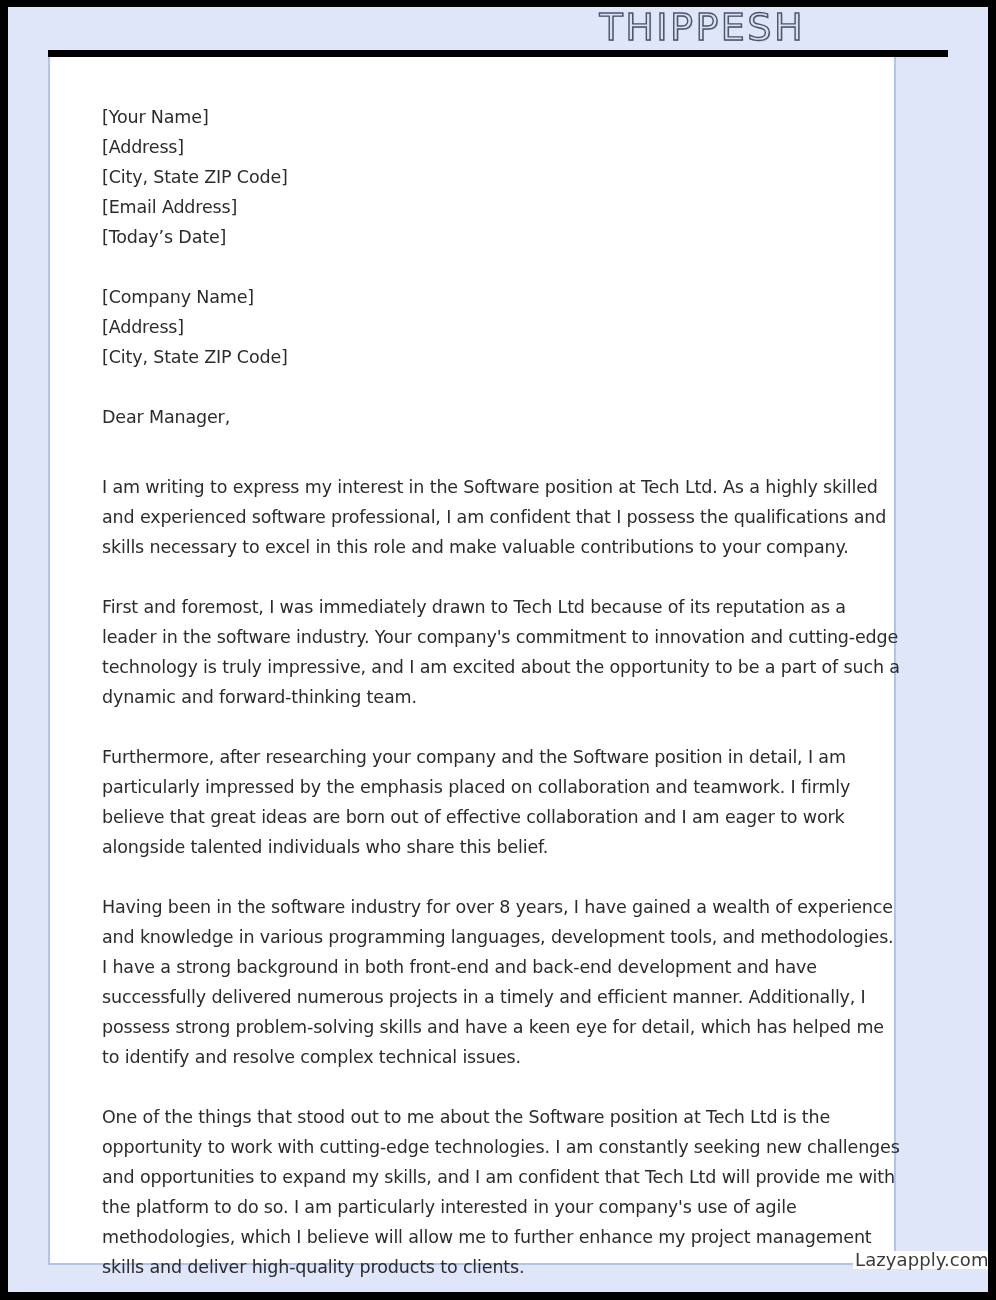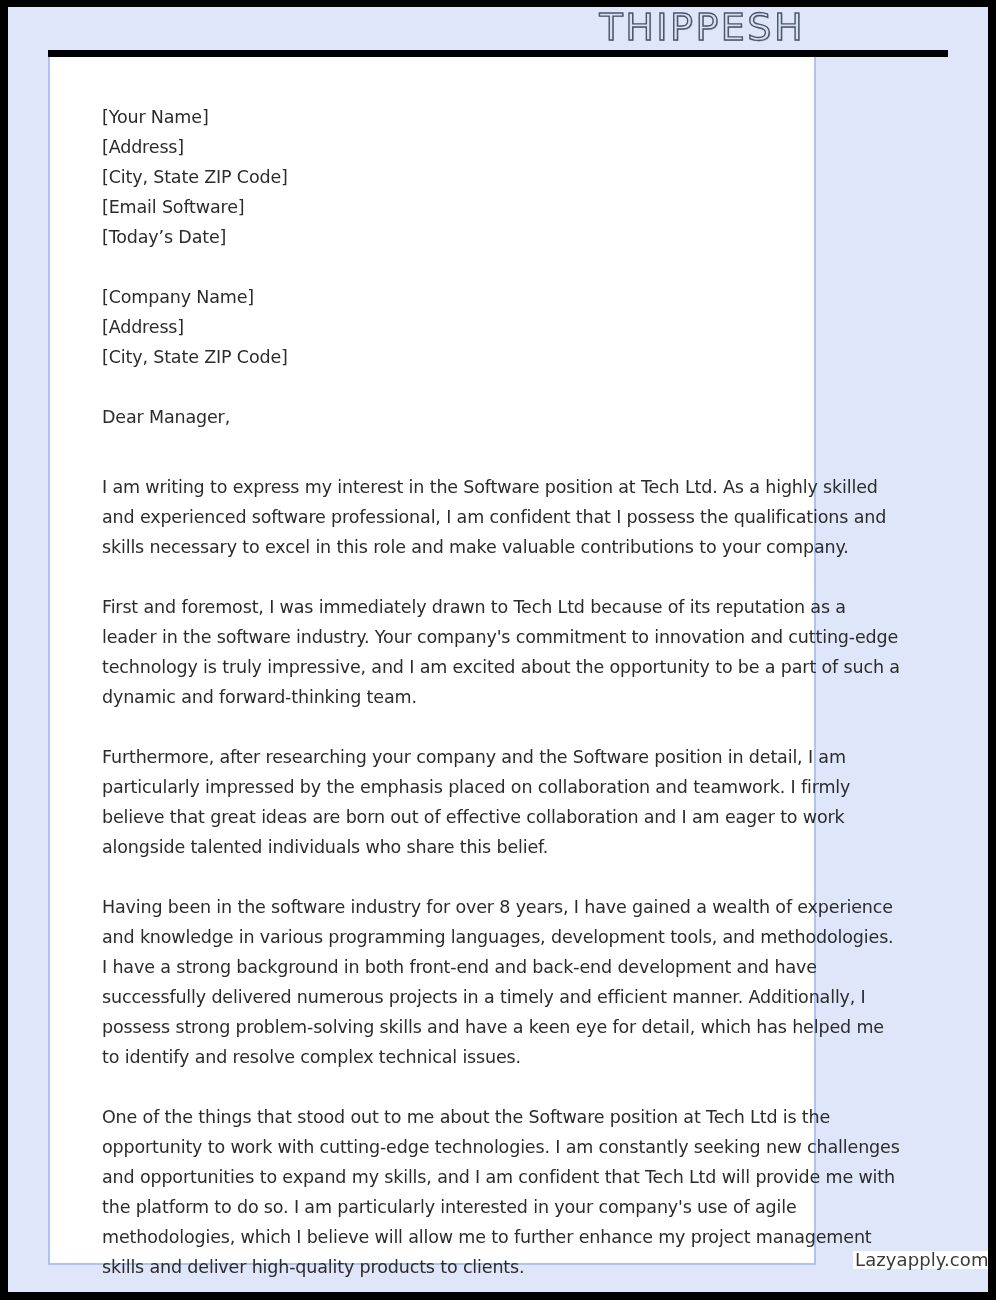--- a/index.html
+++ b/index.html
@@ -61,21 +61,21 @@
     width: 900px;
     height: 7px;
     background: #000000;
   }
 
   
   #letter-panel {
     position: absolute;
     left: 40px;
     top: 50px;
-    width: 768px;
+    width: 848px;
     height: 1208px;
     background: #ffffff;
     border-left: 2px solid #aec3ef;
     border-right: 2px solid #aec3ef;
     border-bottom: 2px solid #aec3ef;
     box-sizing: border-box;
     overflow: visible;
   }
 
   
@@ -135,21 +135,21 @@
   <div id="panel-top-rule"></div>
 
   <div id="letter-panel">
 
     <div id="letter-body">
 
       <div class="addr-block">
         <span class="addr-line">[Your Name]</span>
         <span class="addr-line">[Address]</span>
         <span class="addr-line">[City, State ZIP Code]</span>
-        <span class="addr-line">[Email Software]</span>
+        <span class="addr-line">[Email Address]</span>
         <span class="addr-line">[Today’s Date]</span>
       </div>
 
       <div class="addr-block">
         <span class="addr-line">[Company Name]</span>
         <span class="addr-line">[Address]</span>
         <span class="addr-line">[City, State ZIP Code]</span>
       </div>
 
       <p class="salutation">Dear Manager,</p>

